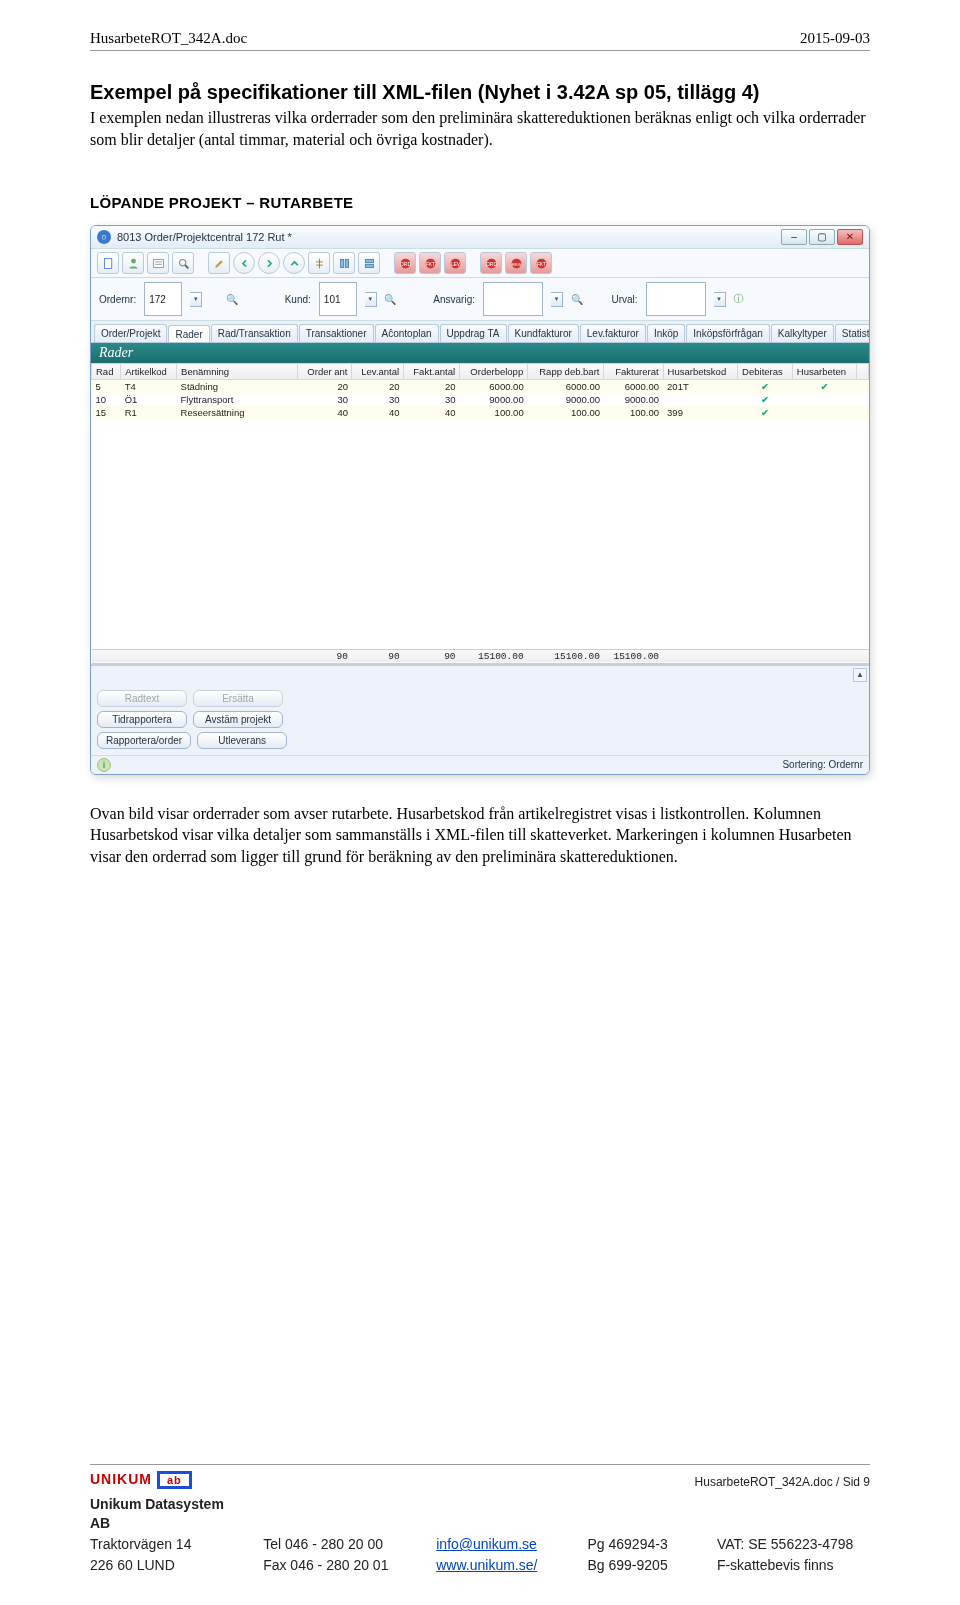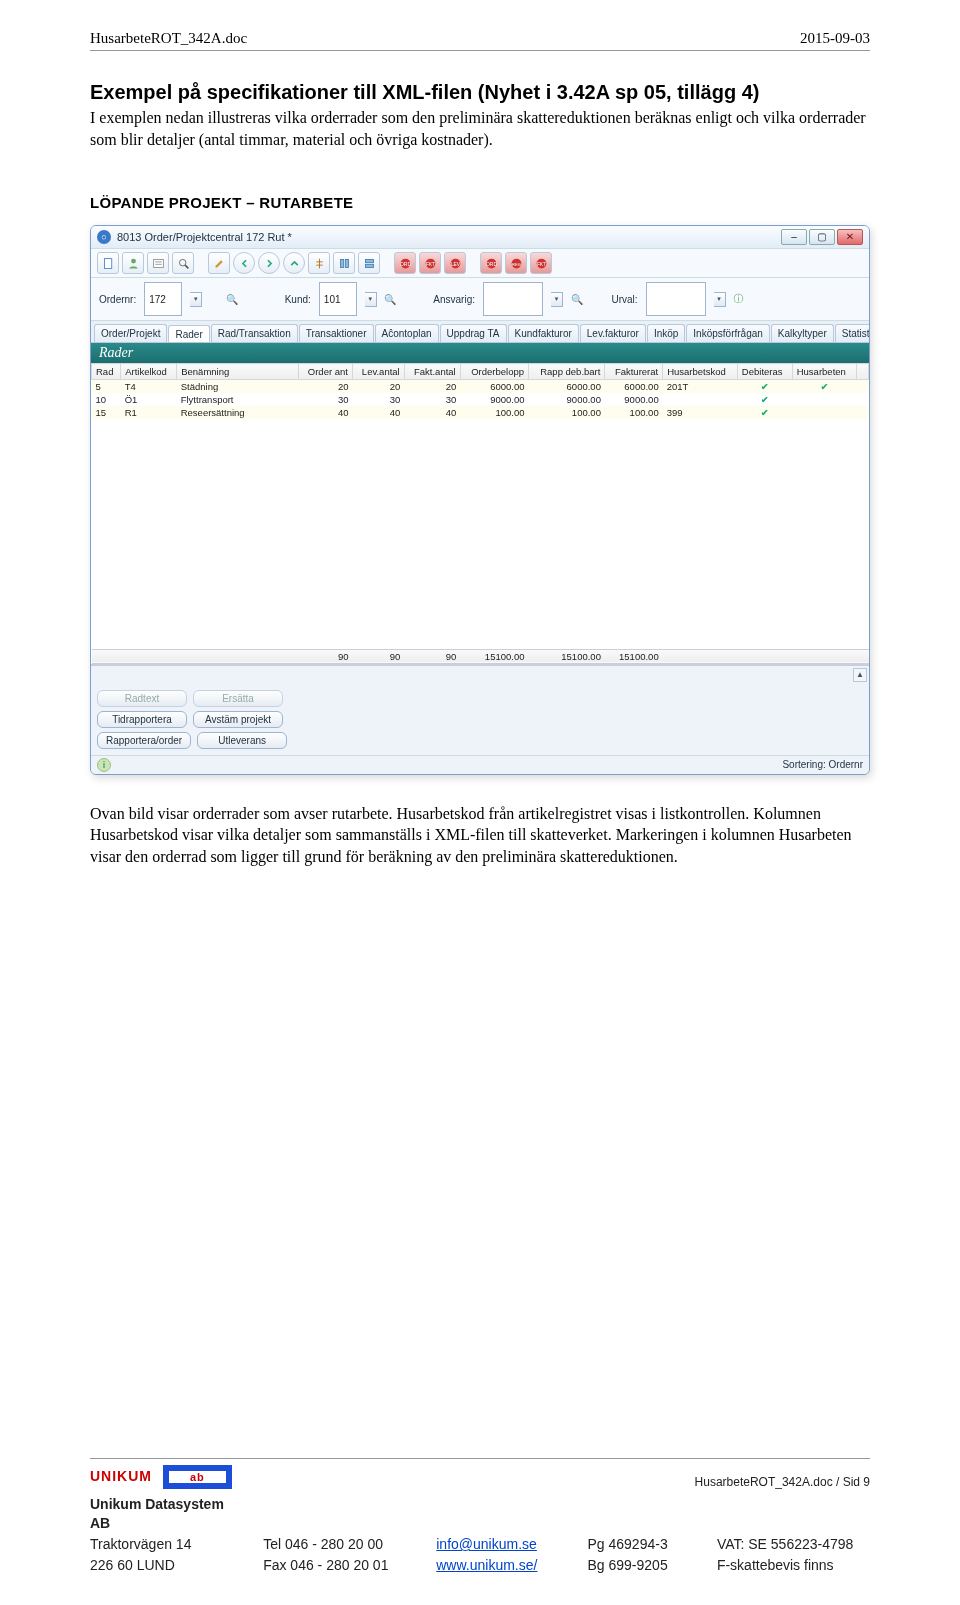--- a/index.html
+++ b/index.html
@@ -123,21 +123,21 @@
     background:linear-gradient(#fafafa,#eee);border:1px solid #d4d8de;padding:2px 4px;text-align:left;font-weight:normal;color:#222;white-space:nowrap;
   }
   .datatable td{
     padding:1px 4px;border-bottom:0;white-space:nowrap;
   }
   .datatable tr.alt{background:#fefdee;}
   .datatable td.r, .datatable th.r{text-align:right;}
   .datatable .check{color:#1a6;text-align:center;}
   .blankrows{height:230px;background:#fff;}
   .totalsrow{
-    background:linear-gradient(#fafafa,#eee);border-top:1px solid #ccd;border-bottom:1px solid #ccd;
+    background:linear-gradient(#fafafa,#eee);border-top:1px solid #ccd;border-bottom:1px solid #ccd;font-family:Liberation Mono, monospace;
   }
   .scrollcorner{
     display:flex;justify-content:flex-end;padding:2px 2px;background:#eef3fa;border-top:1px solid #ccd;
   }
   .scrollcorner .sc{width:14px;height:14px;border:1px solid #b9c9dc;background:#f2f6fb;display:flex;align-items:center;justify-content:center;font-size:8px;color:#456;}
   .btnzone{
     background:#eef3fa;padding:6px;display:flex;gap:6px;
   }
   .wbtn,.wbtn-dis{
     border:1px solid #9fb4cf;background:linear-gradient(#fefefe,#e6ecf4);padding:2px 8px;border-radius:6px;
@@ -160,21 +160,21 @@
   .page-footer{
     position:absolute;bottom:30px;left:90px;right:90px;
     border-top:1px solid #999;padding-top:6px;
     font-family:Arial,Verdana,sans-serif;font-size:11px;color:#222;
   }
   .logo-row{display:flex;justify-content:space-between;align-items:flex-end;margin-bottom:6px;}
   .logo{
     font-family:Arial,sans-serif;font-weight:bold;color:#c00;letter-spacing:1px;font-size:14px;
   }
   .logo .box{
-    display:inline-block;border:6px solid #1d4ed8;color:#c00;padding:0 21px;margin-left:6px;font-size:11px;
+    display:inline-block;border:3px solid #1d4ed8;color:#c00;padding:0 7px;font-size:11px;
   }
   .pageno{font-size:12px;}
   .addr-grid{
     display:grid;grid-template-columns: 1.4fr 1.4fr 1.2fr 1fr 1.4fr;gap:2px 20px;
     font-size:14px;line-height:1.35;
   }
   .addr-grid .h{font-weight:bold;}
   .addr-grid a{color:#0044cc;text-decoration:underline;}
 </style>
 </head>

